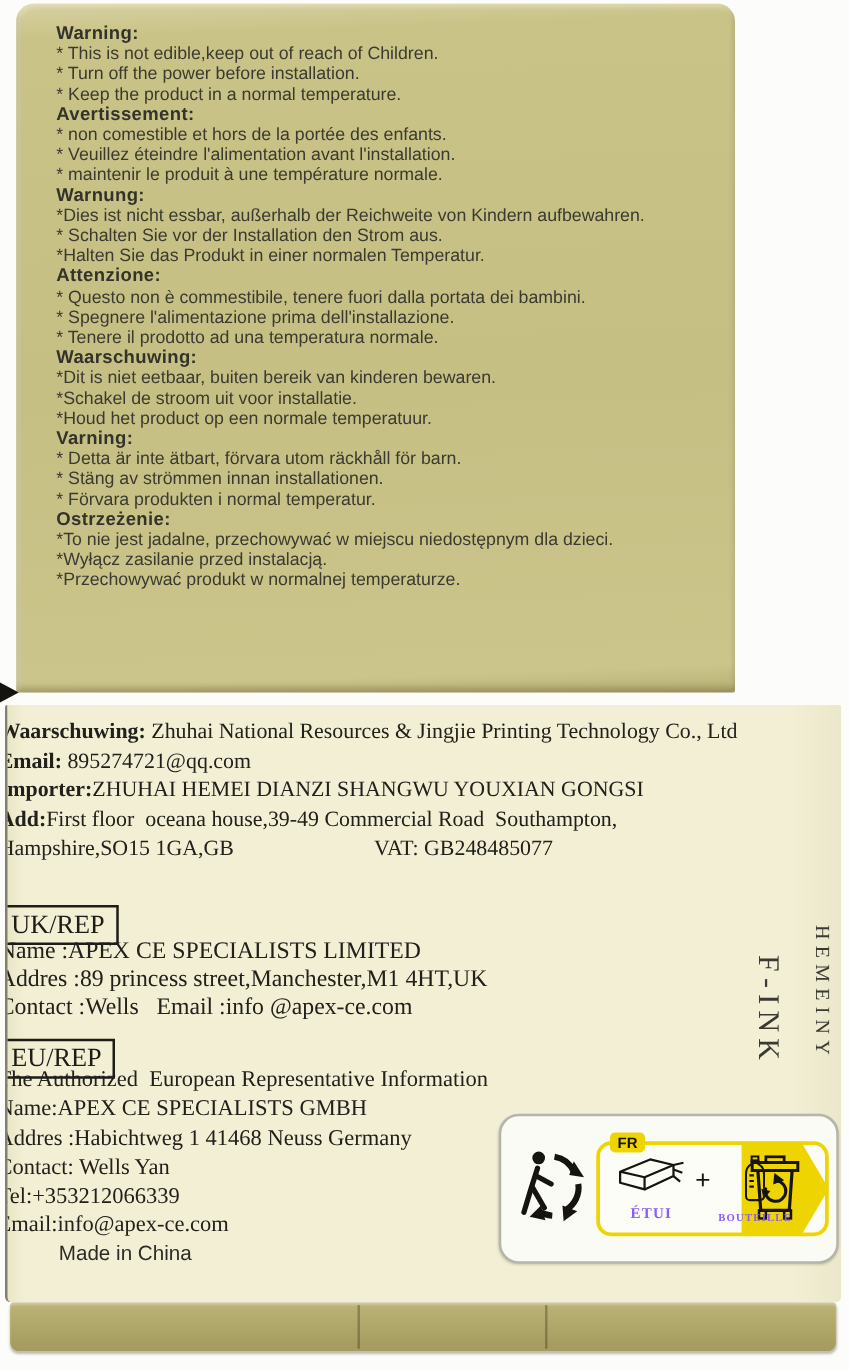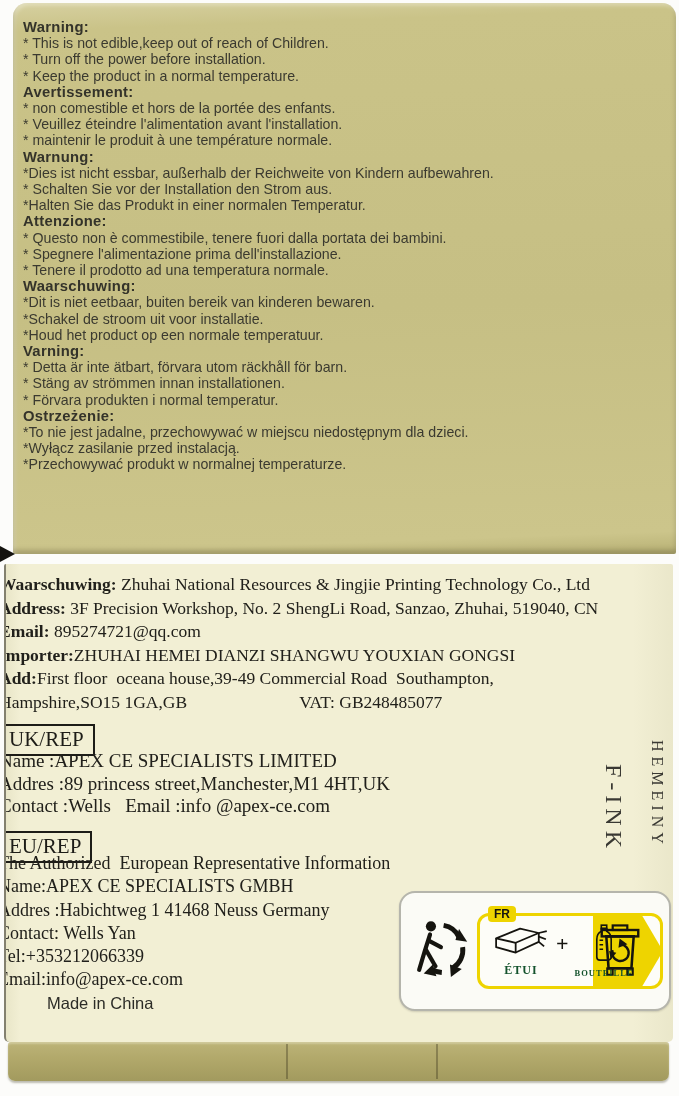--- a/index.html
+++ b/index.html
@@ -1,24 +1,24 @@
 <!DOCTYPE html>
 <html><head>
 <meta charset="utf-8">
 <style>
   html,body{margin:0;padding:0;background:#fff;}
   .stage{position:relative;width:679px;height:1096px;background:#fcfcfa;overflow:hidden;
          font-family:"Liberation Sans",sans-serif;}
 
   
-  .olive-panel{position:absolute;left:13px;top:3px;width:663px;height:551px;box-sizing:border-box;
+  .olive-panel{position:absolute;left:13px;top:3px;width:575px;height:551px;box-sizing:border-box;
     background:linear-gradient(178deg,#d6d0a0 0%,#cac388 5%,#c6bf84 55%,#ccc58b 96%,#b7b074 100%);
     border-radius:14px 14px 2px 2px;
     box-shadow:inset 0 -4px 5px rgba(90,84,48,.35), inset 2px 2px 4px rgba(255,255,250,.4);
-    padding:16px 0 0 10px;color:#3b3a30;}
+    padding:16px 0 0 32px;color:#3b3a30;}
   .warn-heading{font-weight:bold;font-size:14.8px;line-height:16.2px;letter-spacing:.3px;color:#34332a;white-space:pre;}
   .warn-line{font-size:14.2px;line-height:16.2px;white-space:pre;}
 
   .black-wedge{position:absolute;left:0;top:546px;width:0;height:0;
     border-top:8px solid transparent;border-bottom:8px solid transparent;border-left:15px solid #14130f;}
 
   
   .cream-panel{position:absolute;left:4px;top:564px;width:669px;height:478px;box-sizing:border-box;
     background:linear-gradient(90deg,#e9e6c8 0px,#f2efd4 14px,#f2efd4 94%,#eae7ca 100%);
     border-left:2px solid rgba(45,44,36,.55);border-radius:2px 2px 5px 5px;overflow:hidden;
@@ -50,21 +50,21 @@
   
   .recycle-label{position:absolute;left:393px;top:327px;width:272px;height:120px;box-sizing:border-box;
     background:#fbfbf6;border:2px solid #b5b5ac;border-radius:16px;display:flex;align-items:center;
     padding:8px 6px 8px 10px;box-shadow:0 1px 2px rgba(0,0,0,.15);}
   .triman{flex:0 0 auto;}
   .rl-inner{position:relative;flex:1;height:76px;margin-left:8px;box-sizing:border-box;
     border:3px solid #eed400;border-radius:12px;display:flex;align-items:center;padding-left:12px;background:#fdfdf8;}
   .fr-badge{position:absolute;top:-10px;left:8px;background:#eed400;color:#15140f;font-weight:bold;
     font-size:12px;font-family:"Liberation Sans",sans-serif;padding:1px 6px;border-radius:4px;z-index:3;}
   .rl-item{display:flex;flex-direction:column;align-items:center;gap:2px;z-index:2;}
-  .rl-item-label{font-family:"Liberation Serif",serif;font-weight:bold;color:#14532d;letter-spacing:1px;}
+  .rl-item-label{font-family:"Liberation Serif",serif;font-weight:bold;color:#8b5cf6;letter-spacing:1px;}
   .etui-label{font-size:12px;}
   .bouteille-label{font-size:8.5px;}
   .rl-plus{font-size:22px;font-weight:bold;color:#15140f;margin:0 6px 14px 6px;z-index:2;}
   .bin-arrow{position:absolute;right:-3px;top:-3px;bottom:-3px;width:70px;background:#eed400;
     clip-path:polygon(0 0,68% 0,100% 50%,68% 100%,0 100%);z-index:1;
     display:flex;align-items:center;}
   .bin-arrow svg{margin-left:6px;}
 
   
   .cardboard{position:absolute;left:8px;top:1042px;width:661px;height:39px;
@@ -123,21 +123,20 @@
       <div class="warn-line">*Przechowywać produkt w normalnej temperaturze.</div>
     </div>
   </div>
 
   <div class="black-wedge"></div>
 
   <div class="cream-panel">
 
     <div class="mfg-block">
       <div class="serif-line"><span class="mfg-label">Waarschuwing:</span><span> Zhuhai National Resources &amp; Jingjie Printing Technology Co., Ltd</span></div>
-      <div class="serif-line"><span class="mfg-label">Address:</span><span> 3F Precision Workshop, No. 2 ShengLi Road, Sanzao, Zhuhai, 519040, CN</span></div>
       <div class="serif-line"><span class="mfg-label">Email:</span><span> 895274721@qq.com</span></div>
       <div class="serif-line"><span class="mfg-label">Importer:</span><span>ZHUHAI HEMEI DIANZI SHANGWU YOUXIAN GONGSI</span></div>
       <div class="serif-line"><span class="mfg-label">Add:</span><span>First floor  oceana house,39-49 Commercial Road  Southampton,</span></div>
       <div class="serif-line"><span>Hampshire,SO15 1GA,GB</span><span class="vat-value">VAT: GB248485077</span></div>
     </div>
 
     <div class="rep-badge uk-badge">UK/REP</div>
     <div class="uk-lines">
       <div class="serif-line">Name :APEX CE SPECIALISTS LIMITED</div>
       <div class="serif-line">Addres :89 princess street,Manchester,M1 4HT,UK</div>

